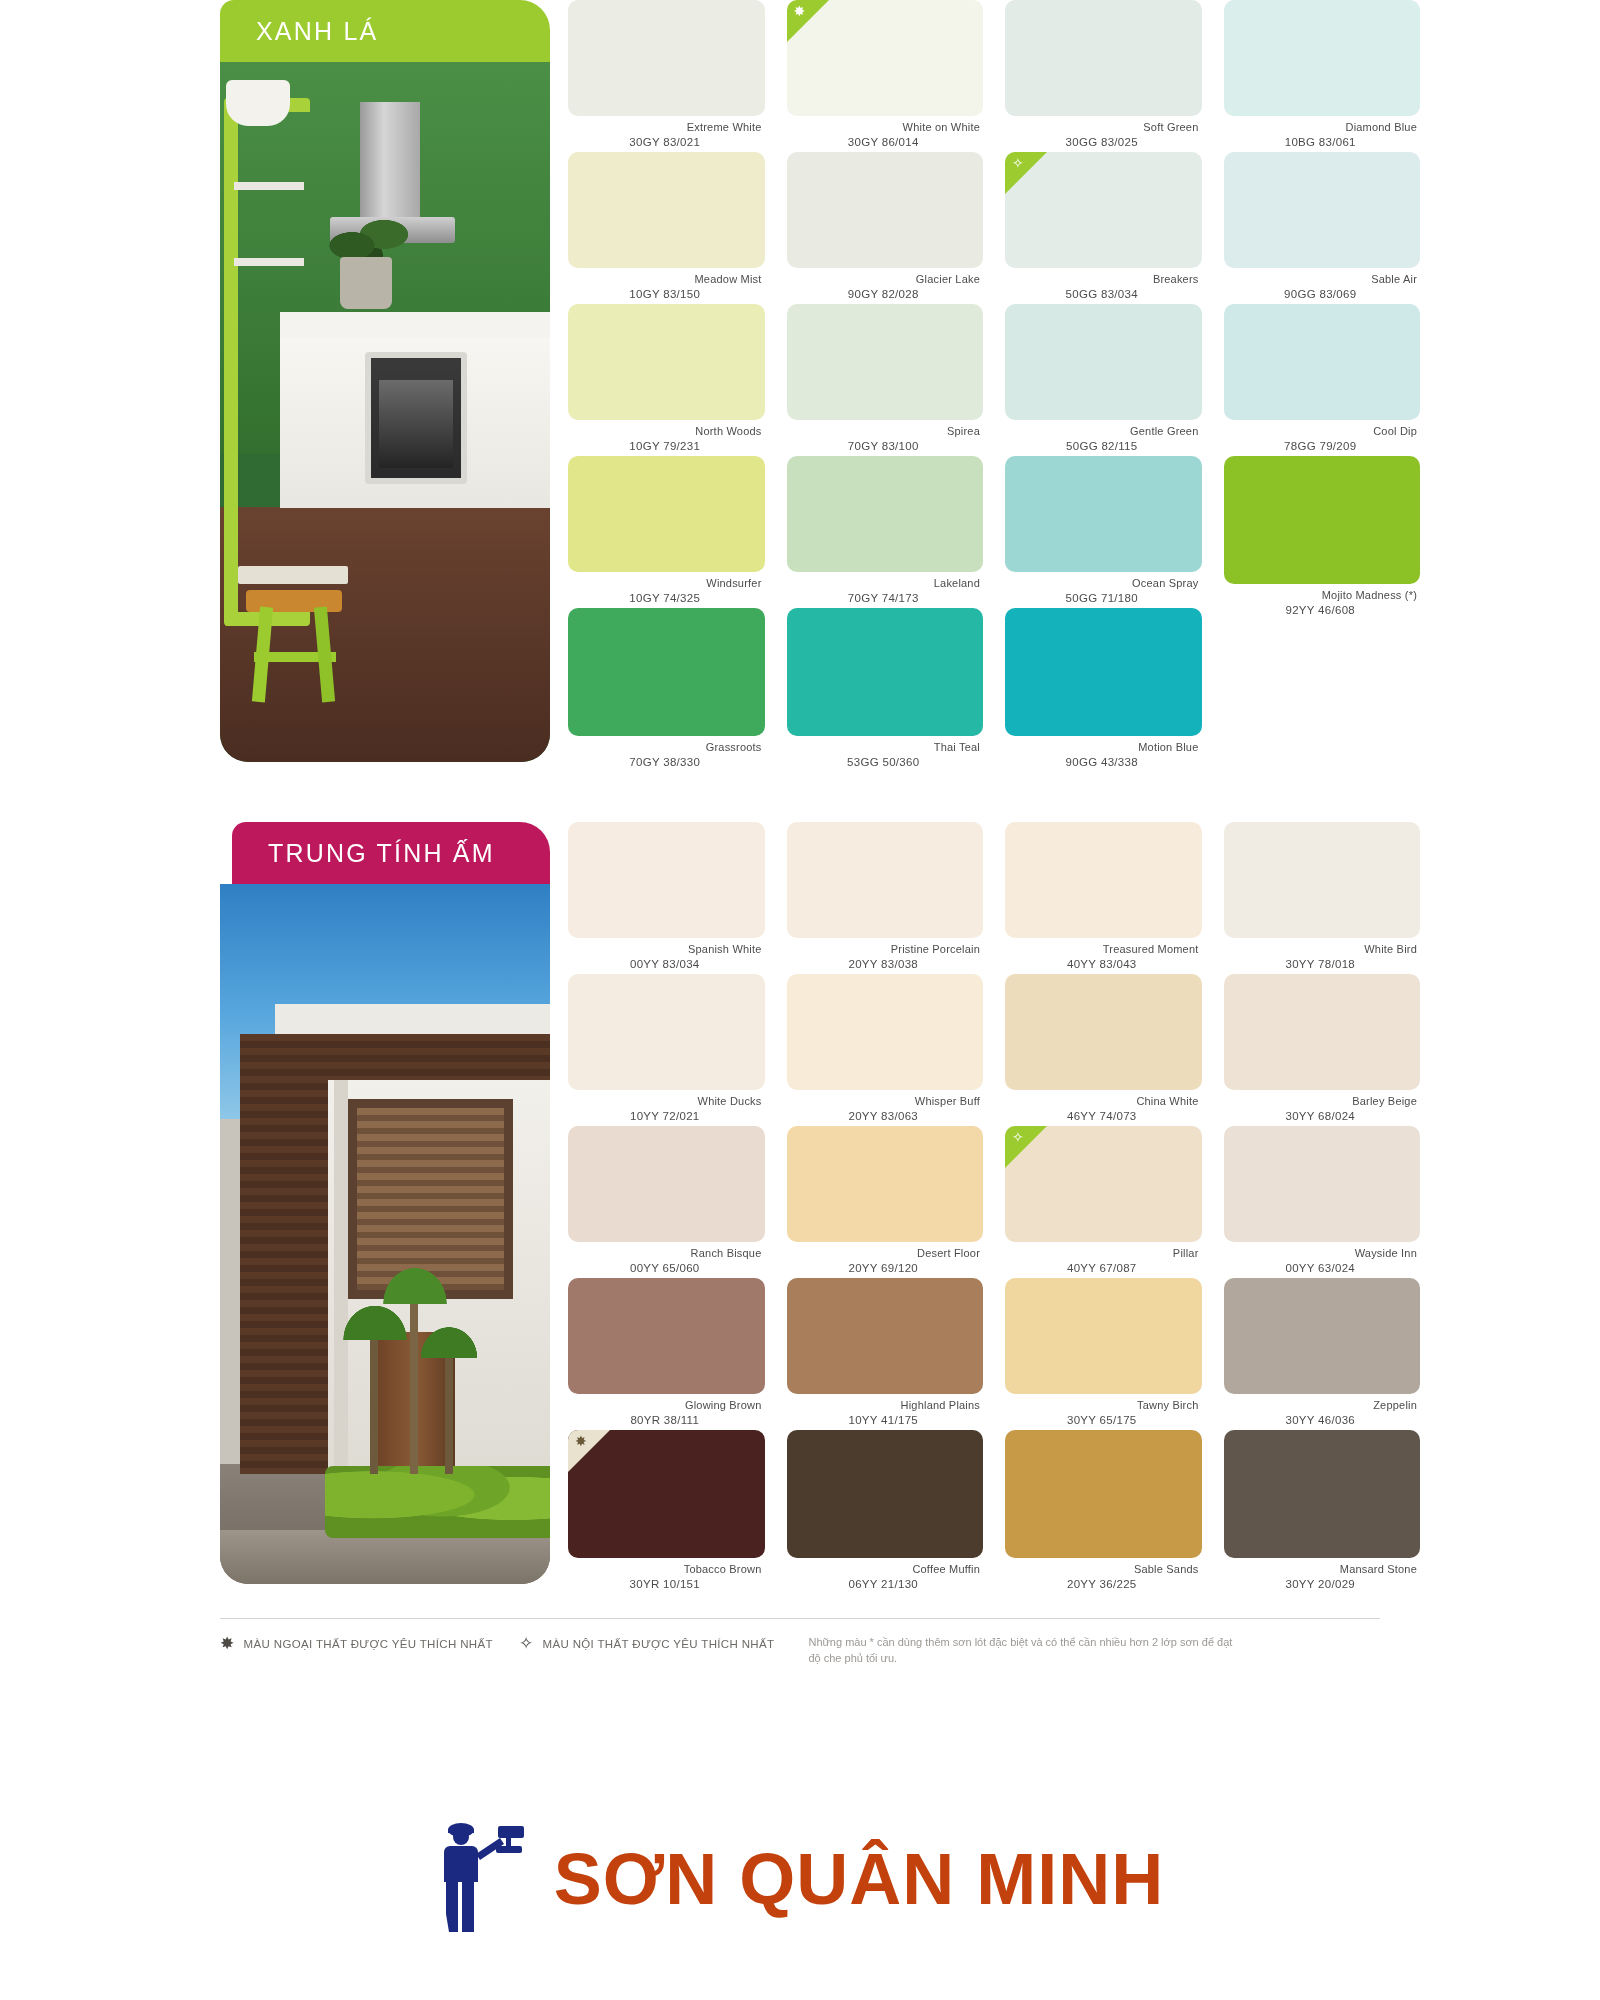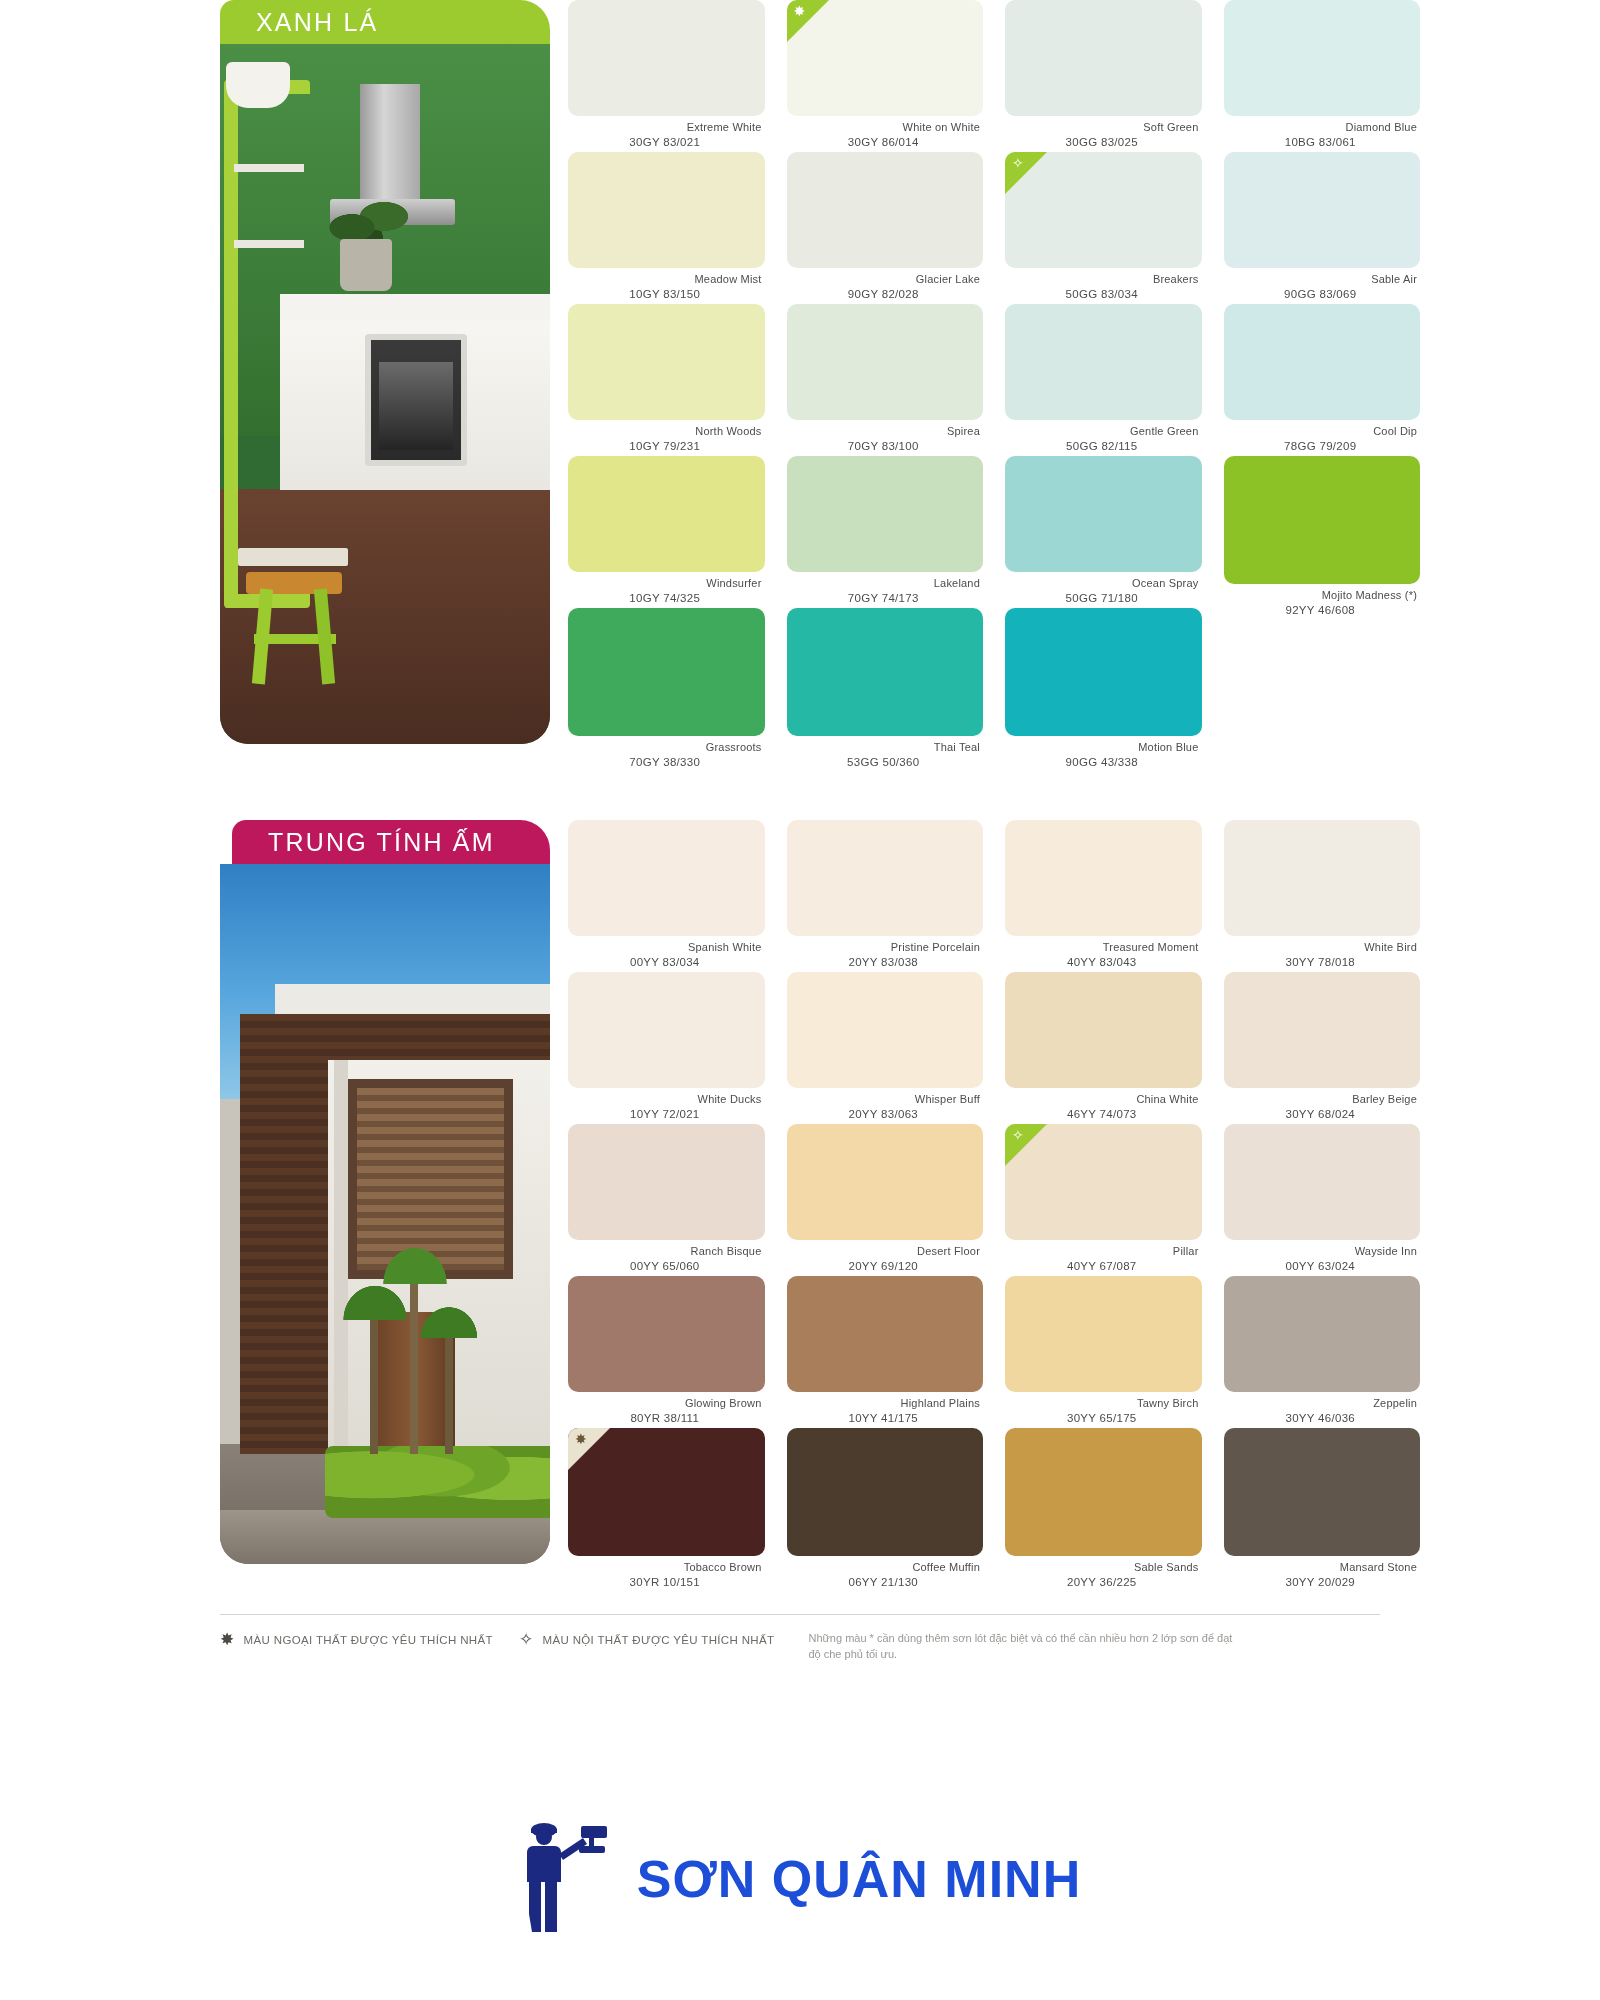--- a/index.html
+++ b/index.html
@@ -34,21 +34,21 @@
   .section + .section { margin-top: 60px; }
 
   
   .photo-panel {
     position: relative;
     width: 330px;
     flex: 0 0 330px;
     margin-left: 40px;
   }
   .photo-banner {
-    height: 44px;
+    height: 62px;
     border-radius: 14px 30px 0 0;
     display: flex;
     align-items: center;
     padding-left: 36px;
     box-sizing: border-box;
     letter-spacing: 2.2px;
     font-size: 25px;
     color: #ffffff;
   }
   .photo-frame {
@@ -278,23 +278,23 @@
     position: absolute;
     left: 0; right: 0;
     top: 1820px;
     display: flex;
     align-items: center;
     justify-content: center;
     gap: 22px;
   }
   .brand-mark { width: 96px; height: 118px; }
   .brand-text {
-    font-size: 52px;
+    font-size: 72px;
     font-weight: bold;
-    color: #1d4ed8;
+    color: #c2410c;
     letter-spacing: 1px;
     font-family: "Liberation Sans", sans-serif;
   }
 </style>
 </head>
 <body>
 
 <div class="page">
 
   <div class="section">

